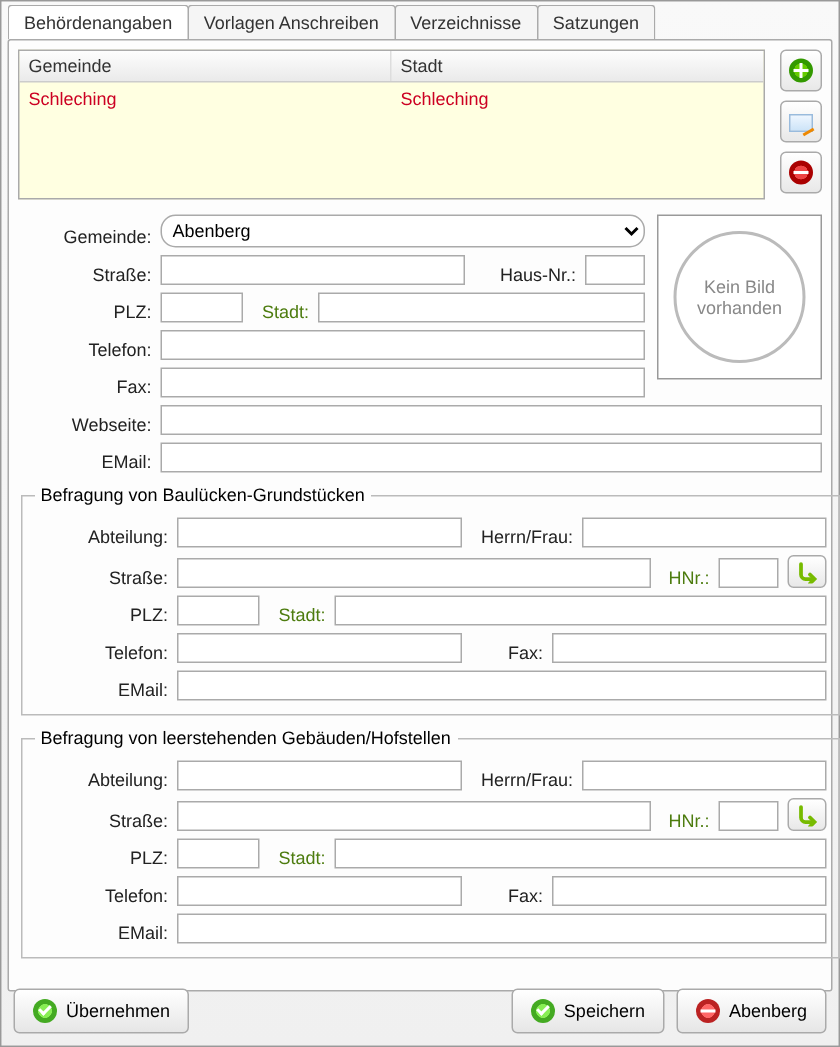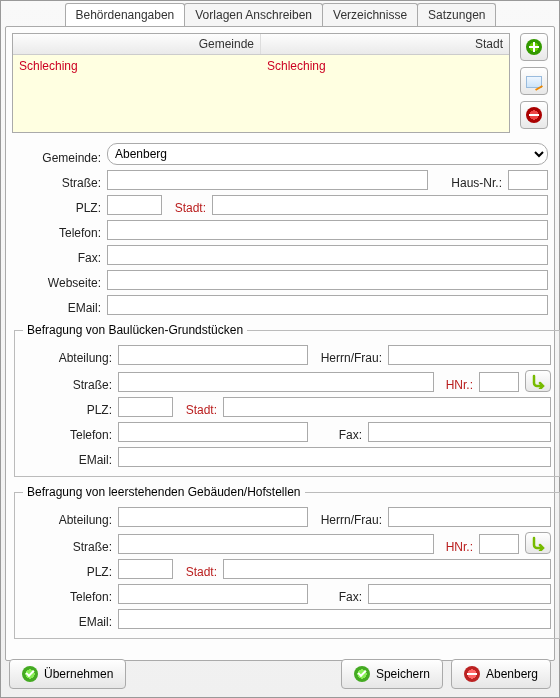--- a/index.html
+++ b/index.html
@@ -1,45 +1,45 @@
 <!DOCTYPE html>
 <html><head>
 <meta charset="utf-8">
 <style>
   * { box-sizing: border-box; font-family: Arial, sans-serif; font-size: 12px; }
   body { margin: 0; padding: 0; background: #fff; }
   .window { width: 560px; height: 698px; border: 1px solid #999; background: linear-gradient(#f9f9f9,#f0f0f0); position: relative; }
-  .tabs { display: flex; padding: 2px 4px 0 4px; justify-content: center; }
+  .tabs { display: flex; padding: 2px 4px 0 4px; }
   .tab { border: 1px solid #aaa; border-bottom: none; padding: 4px 10px; background: #f5f5f5; margin-right: -1px; font-size: 12px; color: #333; border-radius: 3px 3px 0 0; cursor: pointer; }
   .tab.active { background: #fff; }
   .panel { border: 1px solid #aaa; margin: 0 4px; background: #fdfdfd; padding: 6px; height: 635px; border-radius: 2px; }
   .gridwrap { border: 1px solid #aaa; background: #FFFFE1; height: 100px; overflow: hidden; }
   .gridhead { display: flex; background: linear-gradient(#fdfdfd,#eaeaea); border-bottom: 1px solid #ccc; }
-  .gh { padding: 3px 6px; color: #333; text-align: right; }
+  .gh { padding: 3px 6px; color: #333; }
   .gh1 { width: 50%; border-right: 1px solid #ddd; }
   .gh2 { width: 50%; }
   .gridrow { display: flex; padding: 2px 0; }
   .gc { padding: 2px 6px; color: #c02; }
   .gc1 { width: 50%; }
   .gc2 { width: 50%; }
   .toprow { display: flex; gap: 6px; }
   .sidebtns { display: flex; flex-direction: column; gap: 6px; margin-left: 4px; }
   .iconbtn { width: 28px; height: 28px; border: 1px solid #aaa; border-radius: 4px; background: linear-gradient(#fff,#e8e8e8); display: flex; align-items: center; justify-content: center; cursor: pointer; }
   .formarea { margin-top: 10px; display: flex; gap: 8px; }
   .fields { flex: 1; }
   .row { display: flex; align-items: flex-end; margin-bottom: 5px; }
   .lbl { width: 95px; text-align: right; padding-right: 6px; color: #222; }
   input[type=text], select { border: 1px solid #aaa; height: 20px; padding: 1px 3px; font-size: 12px; background: #fff; }
   select { height: 22px; border-radius: 10px; }
   .readonly { background: #eee; }
   .imgbox { width: 110px; height: 110px; border: 1px solid #999; background: #fff; display: flex; align-items: center; justify-content: center; }
   .circle { width: 88px; height: 88px; border: 2px solid #bbb; border-radius: 50%; display: flex; align-items: center; justify-content: center; text-align: center; color: #888; line-height: 1.2; }
   fieldset { border: 1px solid #bbb; margin-top: 8px; padding: 8px 8px 4px 8px; }
   legend { color: #000000; padding: 0 4px; }
-  .lbl2 { width: 70px; text-align: right; padding-right: 6px; color: #b91c1c; }
+  .lbl2 { width: 70px; text-align: right; padding-right: 6px; color: #4d7c0f; }
   .lbl3 { width: 80px; text-align: right; padding-right: 6px; color: #222; }
   .footer { position: absolute; bottom: 0; left: 0; right: 0; padding: 8px; display: flex; justify-content: space-between; align-items: center; }
   .btn { border: 1px solid #aaa; border-radius: 4px; background: linear-gradient(#fff,#e6e6e6); padding: 6px 12px; display: flex; align-items: center; gap: 6px; cursor: pointer; font-size: 12px; }
   .ico { width:16px; height:16px; display:inline-block; }
   .ico-add { background: radial-gradient(circle,#6c0 40%,#390 42%); border-radius:50%; position:relative;}
   .ico-add::before,.ico-add::after{content:"";position:absolute;background:#fff;}
   .ico-add::before{left:7px;top:3px;width:2px;height:10px;}
   .ico-add::after{left:3px;top:7px;width:10px;height:2px;}
   .ico-del { background: radial-gradient(circle,#e44 40%,#a00 42%); border-radius:50%; position:relative;}
   .ico-del::before{content:"";position:absolute;background:#fff;left:3px;top:7px;width:10px;height:2px;}
@@ -111,20 +111,23 @@
         </div>
         <div class="row">
           <div class="lbl">Telefon:</div>
           <input type="text" style="flex: 1 1 0%;" value="">
         </div>
         <div class="row">
           <div class="lbl">Fax:</div>
           <input type="text" style="flex: 1 1 0%;" value="">
         </div>
       </div>
+      <div class="imgbox">
+        <div class="circle">Kein Bild vorhanden</div>
+      </div>
     </div>
 
     <div class="row">
       <div class="lbl">Webseite:</div>
       <input type="text" class="readonly" style="flex: 1 1 0%;" readonly="" value="">
     </div>
     <div class="row">
       <div class="lbl">EMail:</div>
       <input type="text" style="flex: 1 1 0%;" value="">
     </div>

